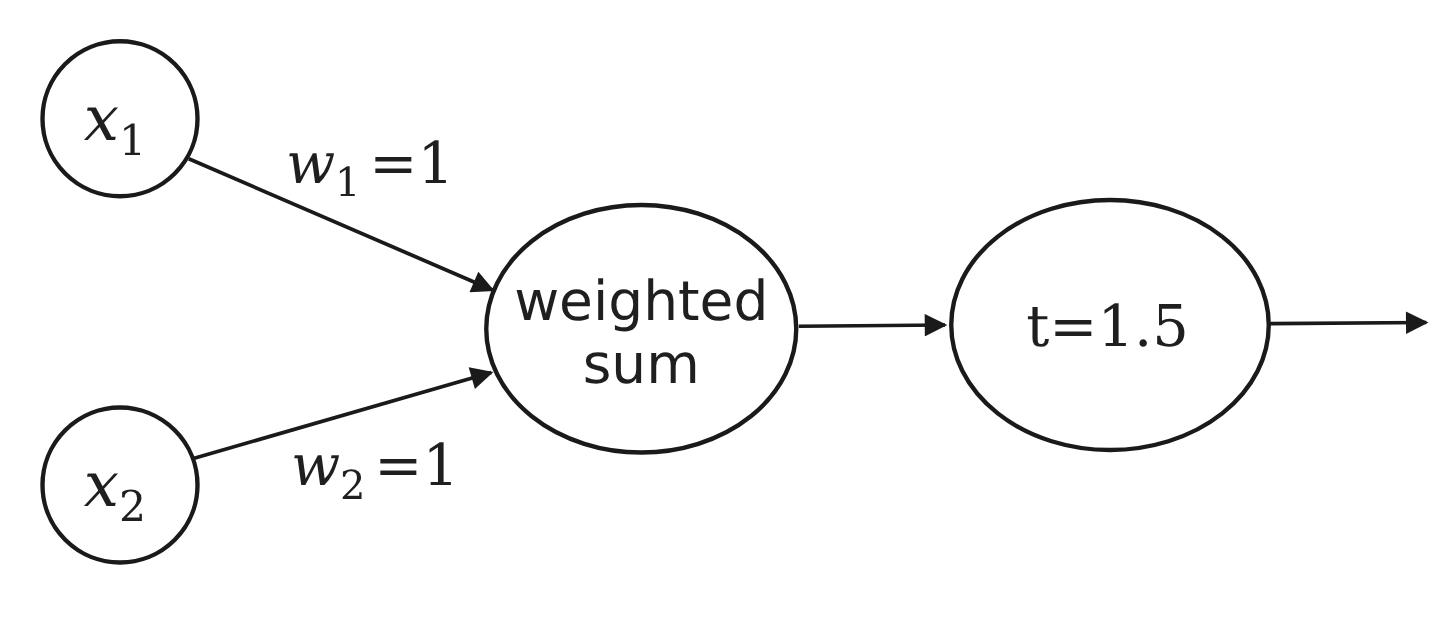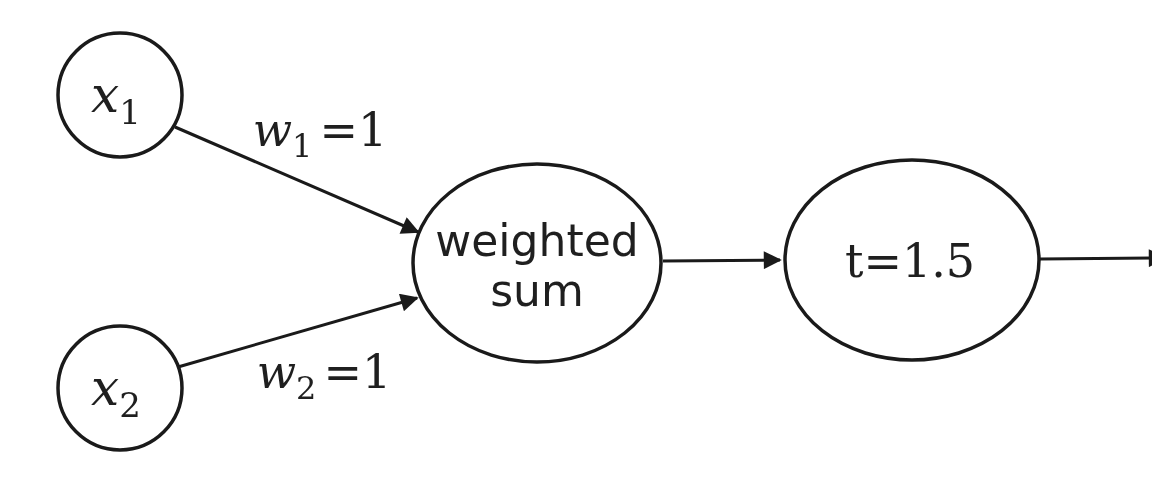--- a/index.html
+++ b/index.html
@@ -7,21 +7,20 @@
     padding: 0;
     background: #ffffff;
     width: 1152px;
     height: 496px;
     overflow: hidden;
     font-family: "Liberation Sans", sans-serif;
   }
   .diagram-wrap {
     width: 1020px;
     height: 496px;
-    margin-left: 24px;
   }
   svg {
     display: block;
   }
   .node-shape {
     fill: #ffffff;
     stroke: #1a1a1a;
     stroke-width: 3.5;
   }
   .edge-line {

